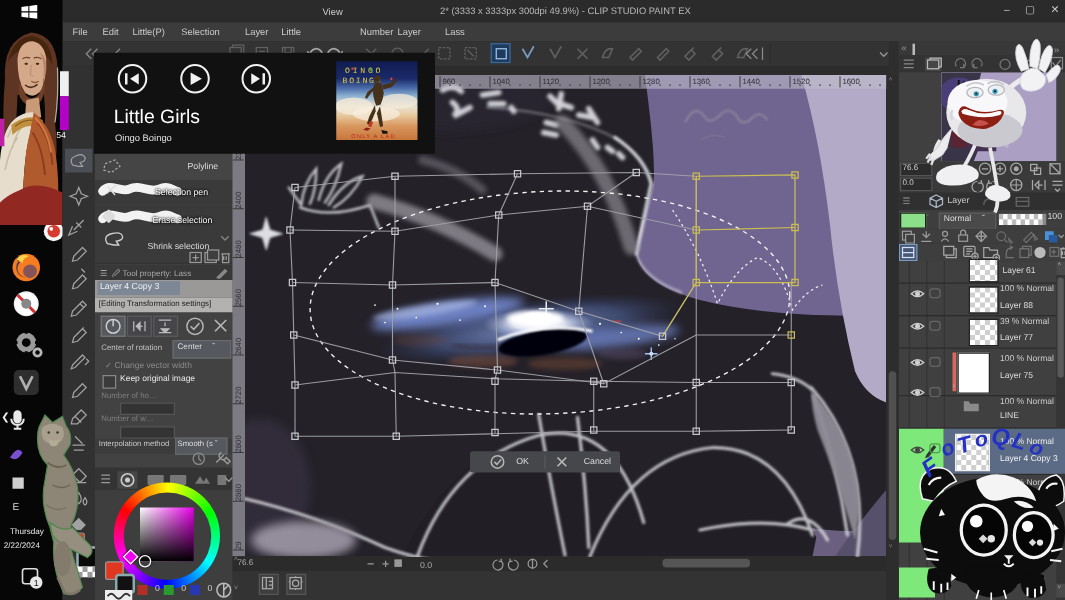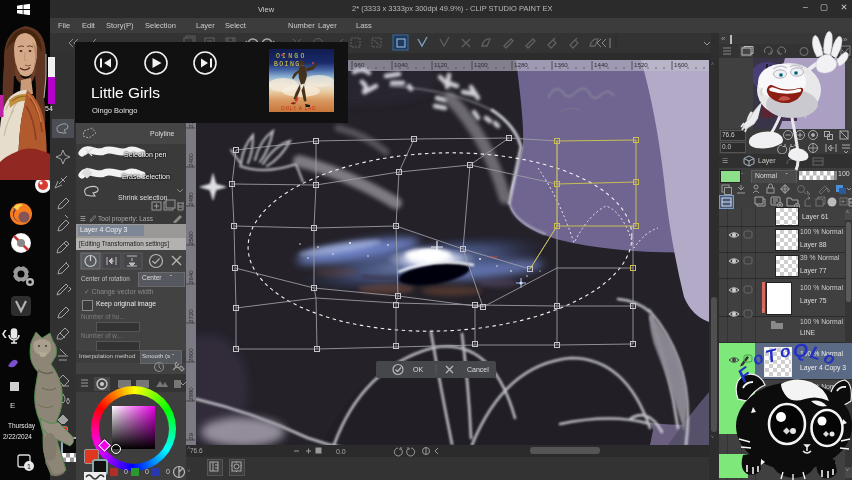--- a/index.html
+++ b/index.html
@@ -10,24 +10,24 @@
 </head>
 <body>
 
 <div class="ab" style="left:0;top:0;width:852px;height:18px;background:#2b2b2b;"></div>
 <div class="tx" style="left:352px;top:4px;font-size:7.5px;color:#b8b8b8;">2* (3333 x 3333px 300dpi 49.9%)  - CLIP STUDIO PAINT EX</div>
 <div class="tx" style="left:803px;top:2px;font-size:8.5px;color:#cccccc;letter-spacing:5px;width:48px;overflow:hidden;">– ▢ ✕</div>
 
 <div class="ab" style="left:50px;top:18px;width:802px;height:15px;background:#3c3c3c;"></div>
 <div class="tx" style="left:58px;top:21px;font-size:7.5px;color:#cccccc;">File</div>
 <div class="tx" style="left:82px;top:21px;font-size:7.5px;color:#cccccc;">Edit</div>
-<div class="tx" style="left:106px;top:21px;font-size:7.5px;color:#cccccc;">Story(P)</div>
+<div class="tx" style="left:106px;top:21px;font-size:7.5px;color:#cccccc;">Little(P)</div>
 <div class="tx" style="left:145px;top:21px;font-size:7.5px;color:#cccccc;">Selection</div>
 <div class="tx" style="left:196px;top:21px;font-size:7.5px;color:#cccccc;">Layer</div>
-<div class="tx" style="left:225px;top:21px;font-size:7.5px;color:#cccccc;">Select</div>
+<div class="tx" style="left:225px;top:21px;font-size:7.5px;color:#cccccc;">Little</div>
 <div class="tx" style="left:258px;top:5px;font-size:7.5px;color:#cccccc;">View</div>
 <div class="tx" style="left:288px;top:21px;font-size:7.5px;color:#cccccc;">Number</div>
 <div class="tx" style="left:318px;top:21px;font-size:7.5px;color:#cccccc;">Layer</div>
 <div class="tx" style="left:356px;top:21px;font-size:7.5px;color:#cccccc;">Lass</div>
 
 <div class="ab" style="left:50px;top:33px;width:661px;height:20px;background:#333333;border-bottom:1px solid #2a2a2a;"></div>
 <div class="ab" style="left:50px;top:53px;width:661px;height:8px;background:#2c2c2c;"></div>
 <svg class="ab" style="left:50px;top:33px;" width="661" height="20" viewBox="0 0 661 20">
  <g stroke="#8a8a8a" stroke-width="1" fill="none">
   <path d="M23,6 l-4,4 4,4 M28,6 l-4,4 4,4"></path>

